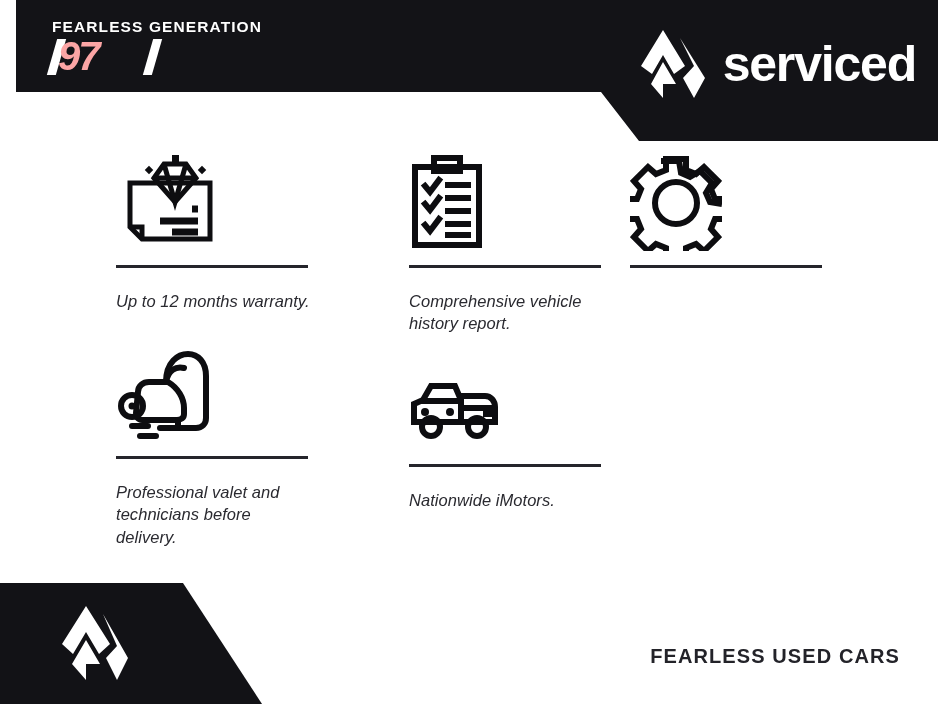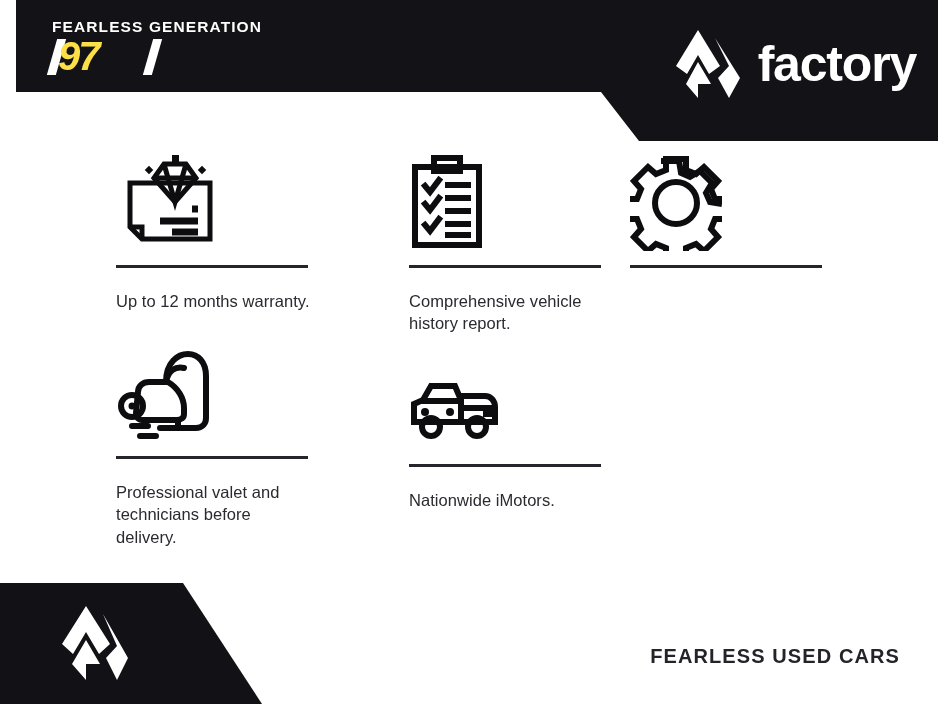--- a/index.html
+++ b/index.html
@@ -53,21 +53,21 @@
     height: 42px;
     width: 110px;
   }
   .year-text {
     position: absolute;
     left: 6px;
     top: -3px;
     font-size: 40px;
     font-weight: bold;
     font-style: italic;
-    color: #fde047;
+    color: #fca5a5;
     letter-spacing: -2px;
     line-height: 1;
   }
   .year-slash {
     position: absolute;
     width: 9px;
     height: 36px;
     background: #ffffff;
     transform: skewX(-16deg);
     top: 0;
@@ -96,20 +96,21 @@
     line-height: 1;
   }
 
   
   .features {
     position: absolute;
     left: 0;
     top: 141px;
     width: 938px;
     height: 430px;
+    font-style: italic;
   }
 
   .feature {
     position: absolute;
     width: 200px;
   }
 
   
   .col1 { left: 116px; }
   .col2 { left: 384px; margin-left: 25px; }
@@ -193,21 +194,21 @@
         <span class="year-slash s2"></span>
       </div>
     </div>
 
     <div class="brand-right">
       <svg class="brand-mark" viewBox="0 0 72 76" aria-hidden="true">
         <polygon fill="#ffffff" points="26,4 48,40 37,48 26,29 15,48 4,40"></polygon>
         <polygon fill="#ffffff" points="43,12 68,52 57,72 46,52 57,40"></polygon>
         <polygon fill="#ffffff" points="26,36 39,58 26,58 26,72 14,58 14,58"></polygon>
       </svg>
-      <span class="brand-name">factory</span>
+      <span class="brand-name">serviced</span>
     </div>
   </div>
 
   <div class="features">
 
     <div class="feature f1 col1 row1">
       <div class="feature-icon">
         <svg width="108" height="96" viewBox="0 0 108 96" aria-hidden="true">
           <g fill="none" stroke="#0d0d10" stroke-width="5" stroke-linejoin="miter">
 

